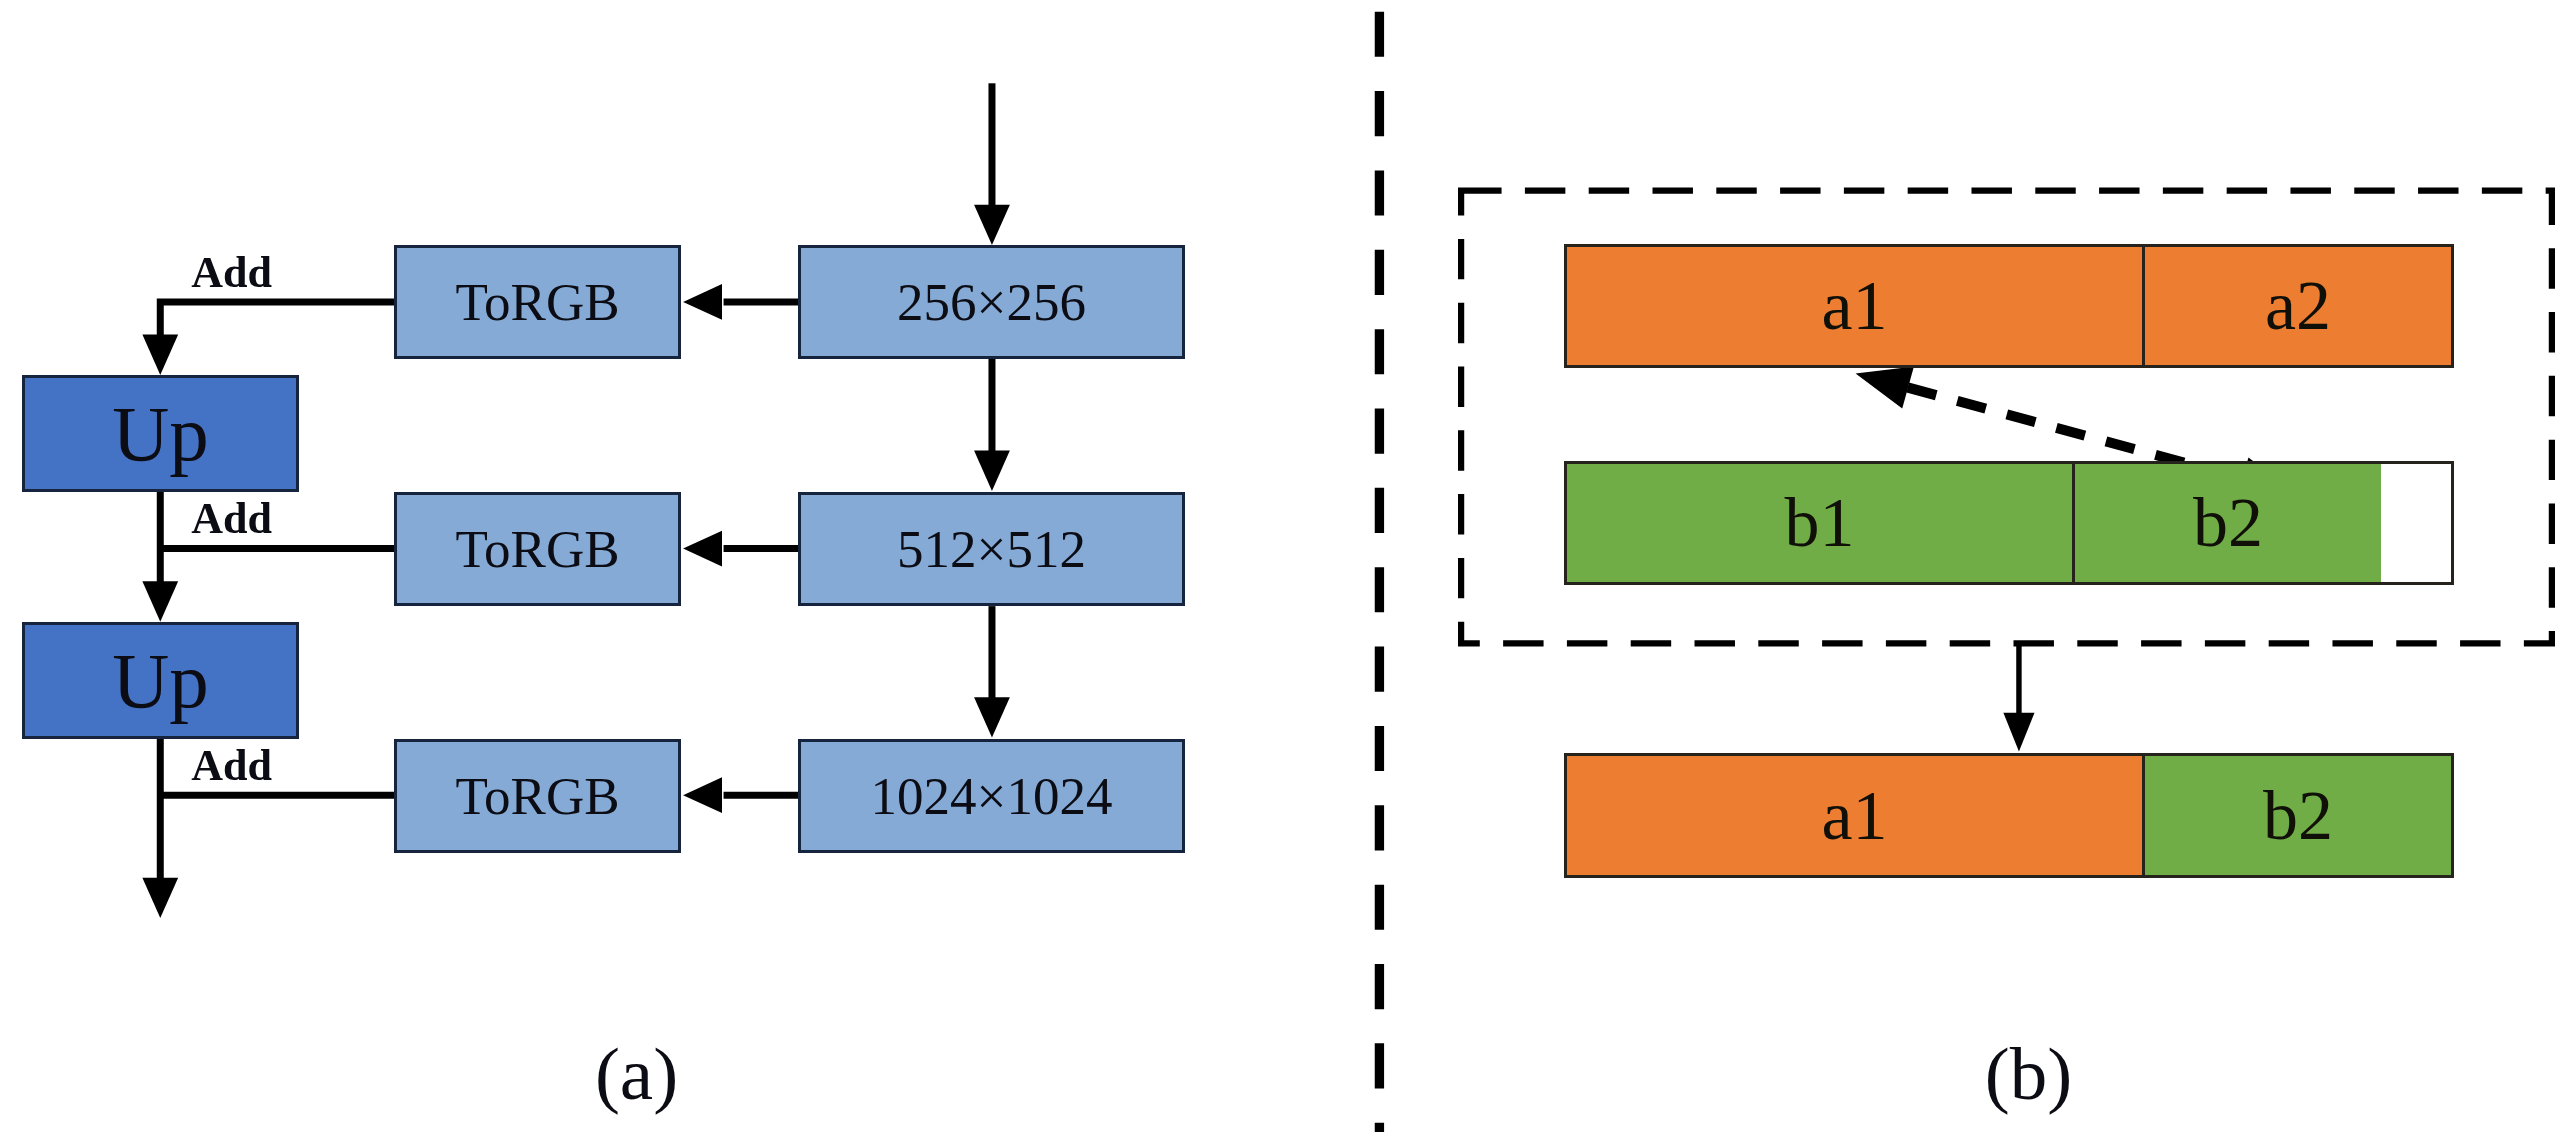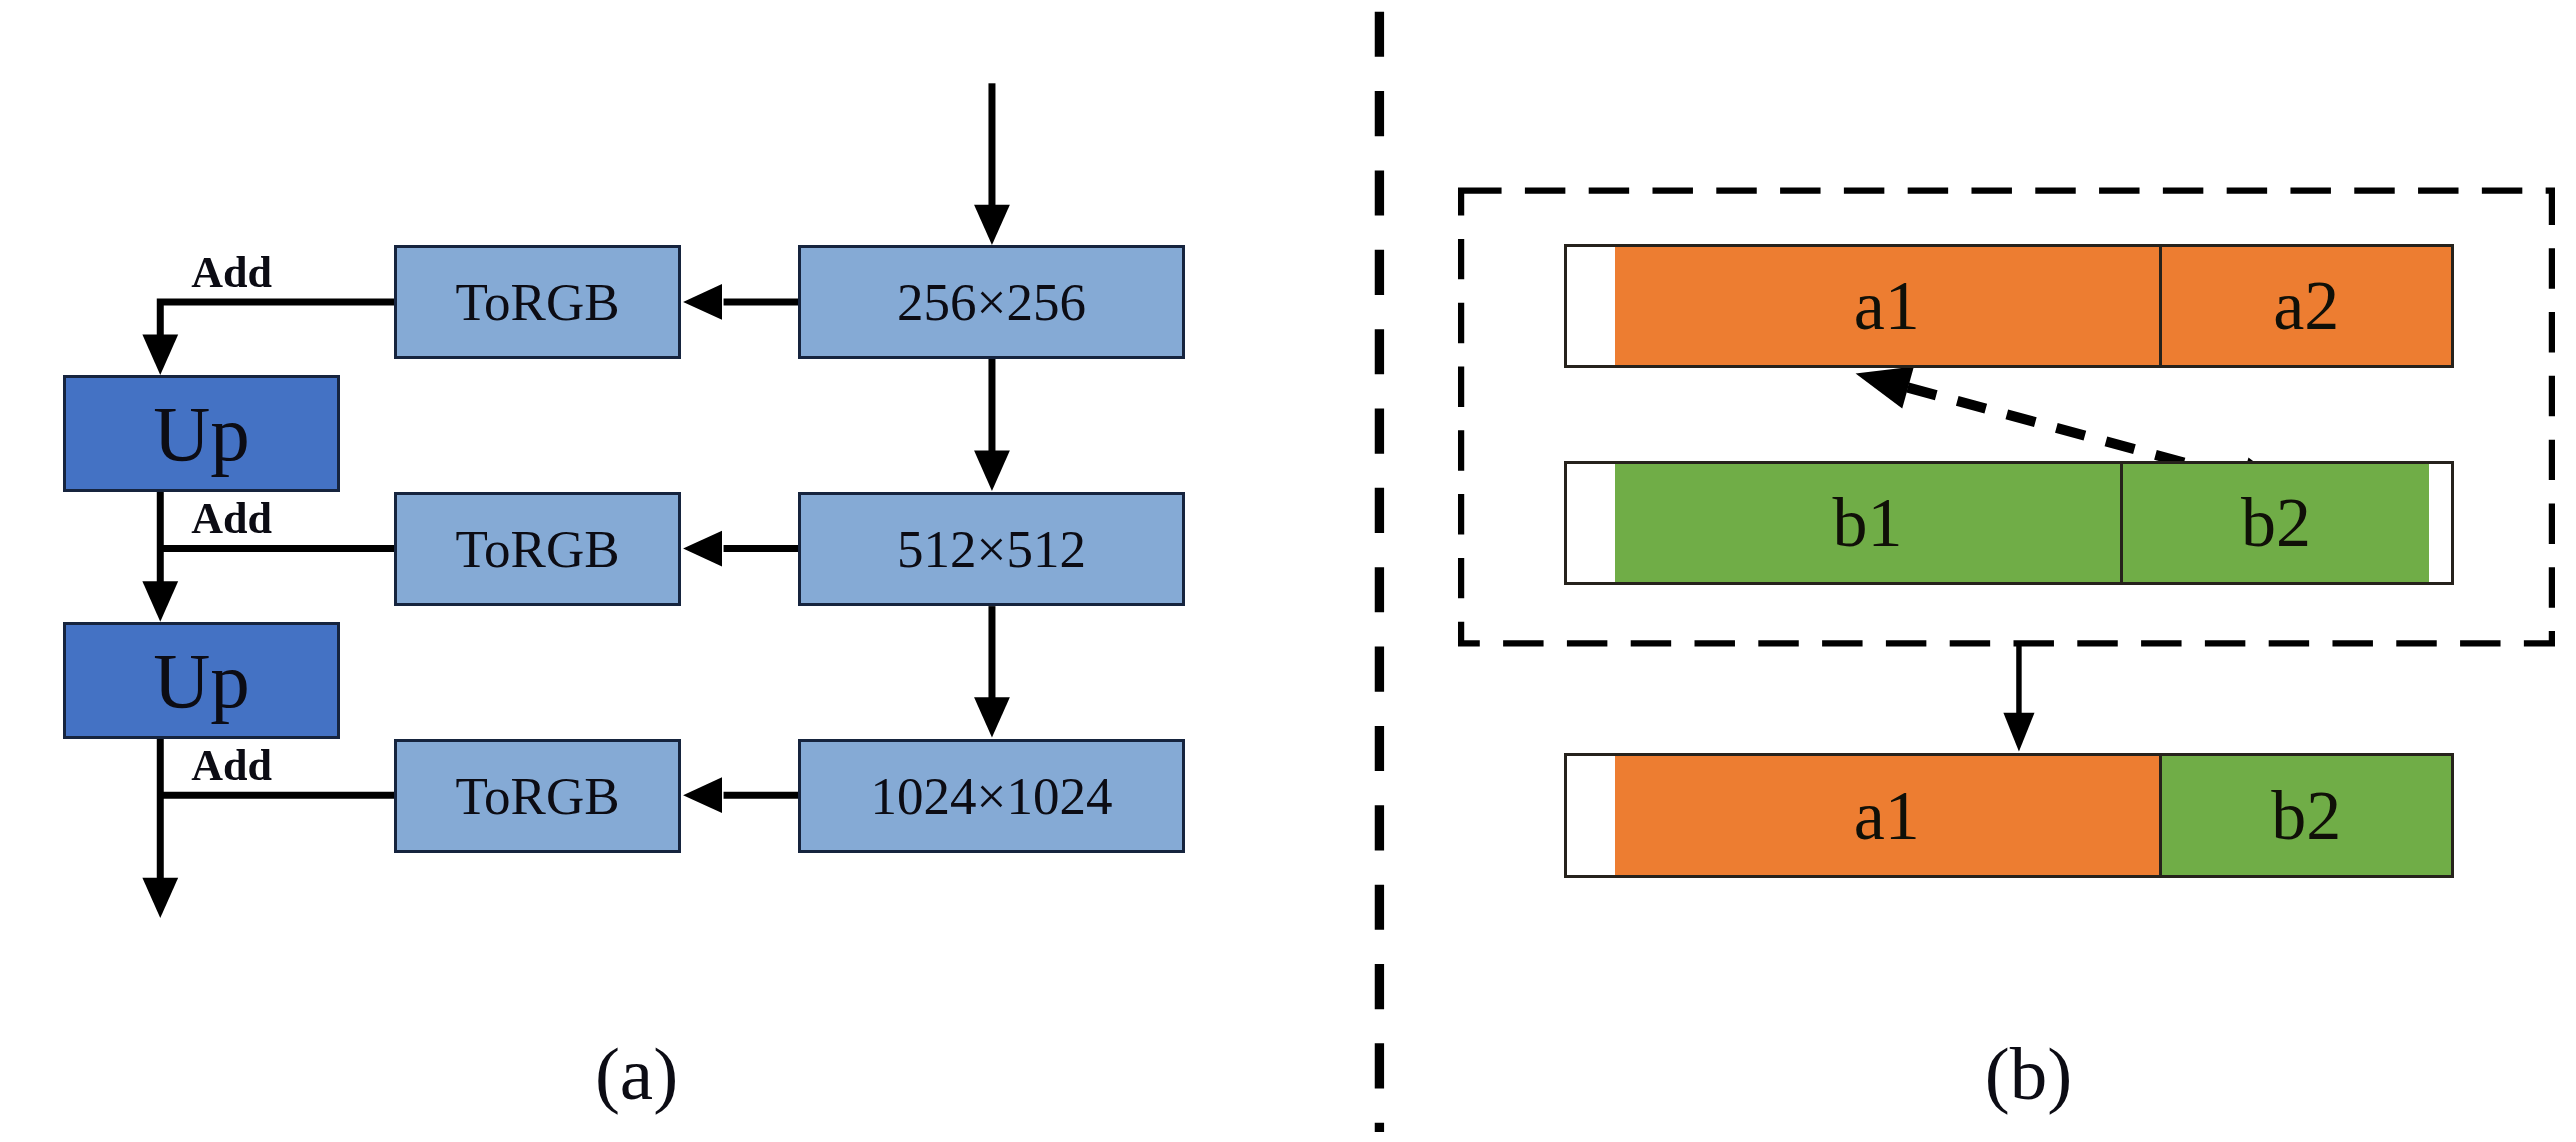--- a/index.html
+++ b/index.html
@@ -13,33 +13,32 @@
   #connectors{position:absolute;left:0;top:0;width:2576px;height:1143px;}
   .box{
     position:absolute;
     display:flex;align-items:center;justify-content:center;
     box-sizing:border-box;
     border:3.1px solid #16243e;
     color:#0c0c14;
     font-size:53px;
     line-height:1;
   }
-  .up-box{font-size:79px;margin-left:41px;}
+  .up-box{font-size:79px;}
   .add-label{
     position:absolute;width:171px;text-align:center;
     font-size:44px;color:#0c0c14;line-height:1;font-weight:bold;
   }
   .caption{
     position:absolute;width:311px;text-align:center;
     font-size:75px;color:#0c0c14;line-height:1;
   }
   .bar{
     position:absolute;display:flex;box-sizing:border-box;
     border:3.1px solid #26221c;
-    padding-left:48px;
   }
   .bar-segment{
     display:flex;align-items:center;justify-content:center;
     box-sizing:border-box;height:100%;
     font-size:70px;color:#101008;line-height:1;
   }
   .bar-segment.first{border-right:3.1px solid #26221c;}
 </style>
 </head>
 <body>

